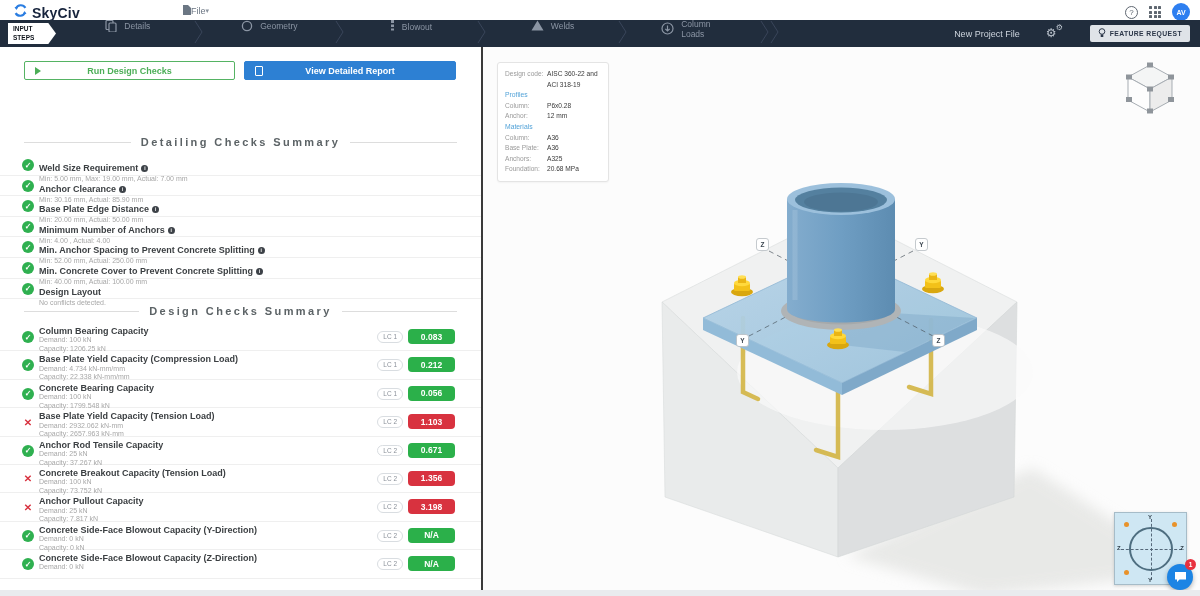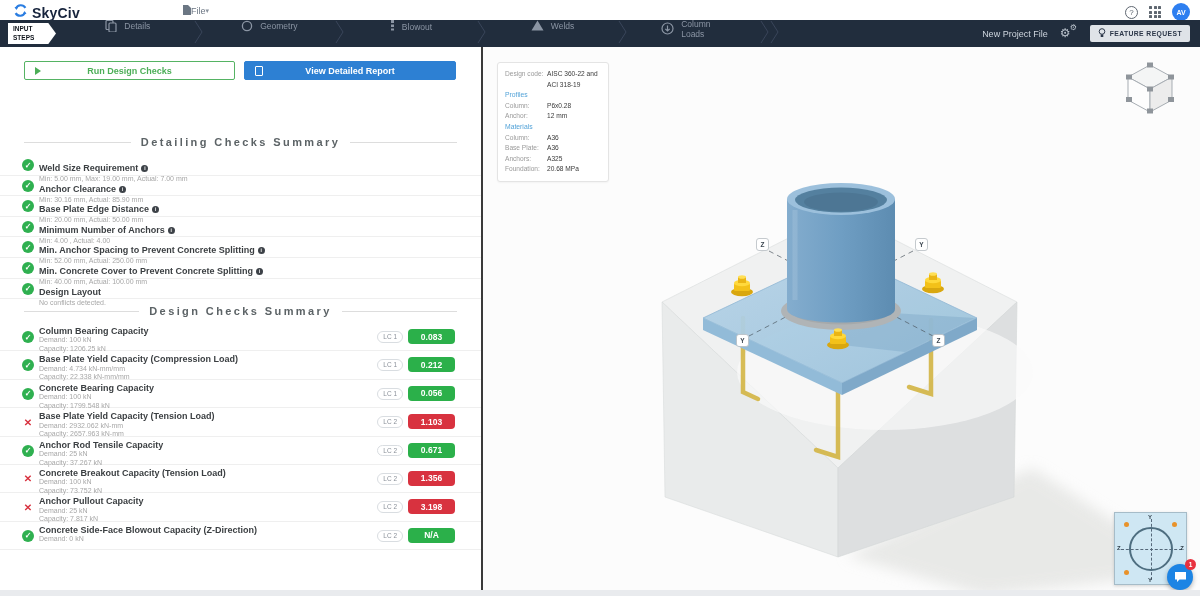--- a/index.html
+++ b/index.html
@@ -21,21 +21,21 @@
 
   
   .navbar{position:absolute;left:0;top:20px;width:1200px;height:27px;background:#212d3d}
   .input-steps{position:absolute;left:8px;top:3px;width:48px;height:21px;background:#fff;color:#10151c;font-size:6.5px;font-weight:bold;line-height:1.25;display:flex;align-items:center;padding-left:5px;clip-path:polygon(0 0,84% 0,100% 50%,84% 100%,0 100%)}
   .tabs{position:absolute;left:62px;top:0;width:718px;height:27px;display:flex;align-items:flex-start}
   .tab{flex:1;display:flex;align-items:center;justify-content:center;gap:7px;color:#8b95a4;font-size:8.5px;cursor:pointer}
   .tab .tlabel{max-width:46px;line-height:1.15}
   .tab.active{color:#3f9ff2;font-weight:bold}
   .tab-sep{width:10px;display:flex;align-items:center}
   .tab-sep svg{display:block}
-  .nav-right{position:absolute;right:10px;top:0;height:27px;display:flex;align-items:center;gap:12px}
+  .nav-right{position:absolute;right:10px;top:0;height:27px;display:flex;align-items:center;gap:26px}
   .new-proj{color:#cdd4dd;font-size:9px;cursor:pointer}
   .gears{position:relative;width:18px;height:16px;color:#b9c1cb;cursor:pointer}
   .gears .g1{position:absolute;left:0;top:1px;font-size:12px;line-height:1}
   .gears .g2{position:absolute;left:10px;top:-2px;font-size:8px;line-height:1}
   .feature-btn{background:#dfe3e8;border-radius:2px;height:17px;display:flex;align-items:center;gap:4px;padding:0 8px;color:#2b3648;font-size:6.8px;font-weight:bold;letter-spacing:.4px;cursor:pointer}
 
   
   .left-panel{position:absolute;left:0;top:47px;width:481px;height:549px;background:#fff}
   .divider{position:absolute;left:481px;top:47px;width:2px;height:549px;background:#3a3a3a}
   .right-panel{position:absolute;left:483px;top:47px;width:717px;height:549px;background:#fcfcfc}
@@ -333,20 +333,28 @@
       <span class="lc-pill">LC 2</span>
       <span class="badge">1.356</span>
     </div>
     <div class="row-d fail">
       <span class="sicon"></span>
       <div class="ttl">Anchor Pullout Capacity</div>
       <div class="sub">Demand: 25 kN</div>
       <div class="sub">Capacity: 7.817 kN</div>
       <span class="lc-pill">LC 2</span>
       <span class="badge">3.198</span>
+    </div>
+    <div class="row-d pass">
+      <span class="sicon"></span>
+      <div class="ttl">Concrete Side-Face Blowout Capacity (Y-Direction)</div>
+      <div class="sub">Demand: 0 kN</div>
+      <div class="sub">Capacity: 0 kN</div>
+      <span class="lc-pill">LC 2</span>
+      <span class="badge">N/A</span>
     </div>
     <div class="row-d pass">
       <span class="sicon"></span>
       <div class="ttl">Concrete Side-Face Blowout Capacity (Z-Direction)</div>
       <div class="sub">Demand: 0 kN</div>
 
       <span class="lc-pill">LC 2</span>
       <span class="badge">N/A</span>
     </div>
   </div>

